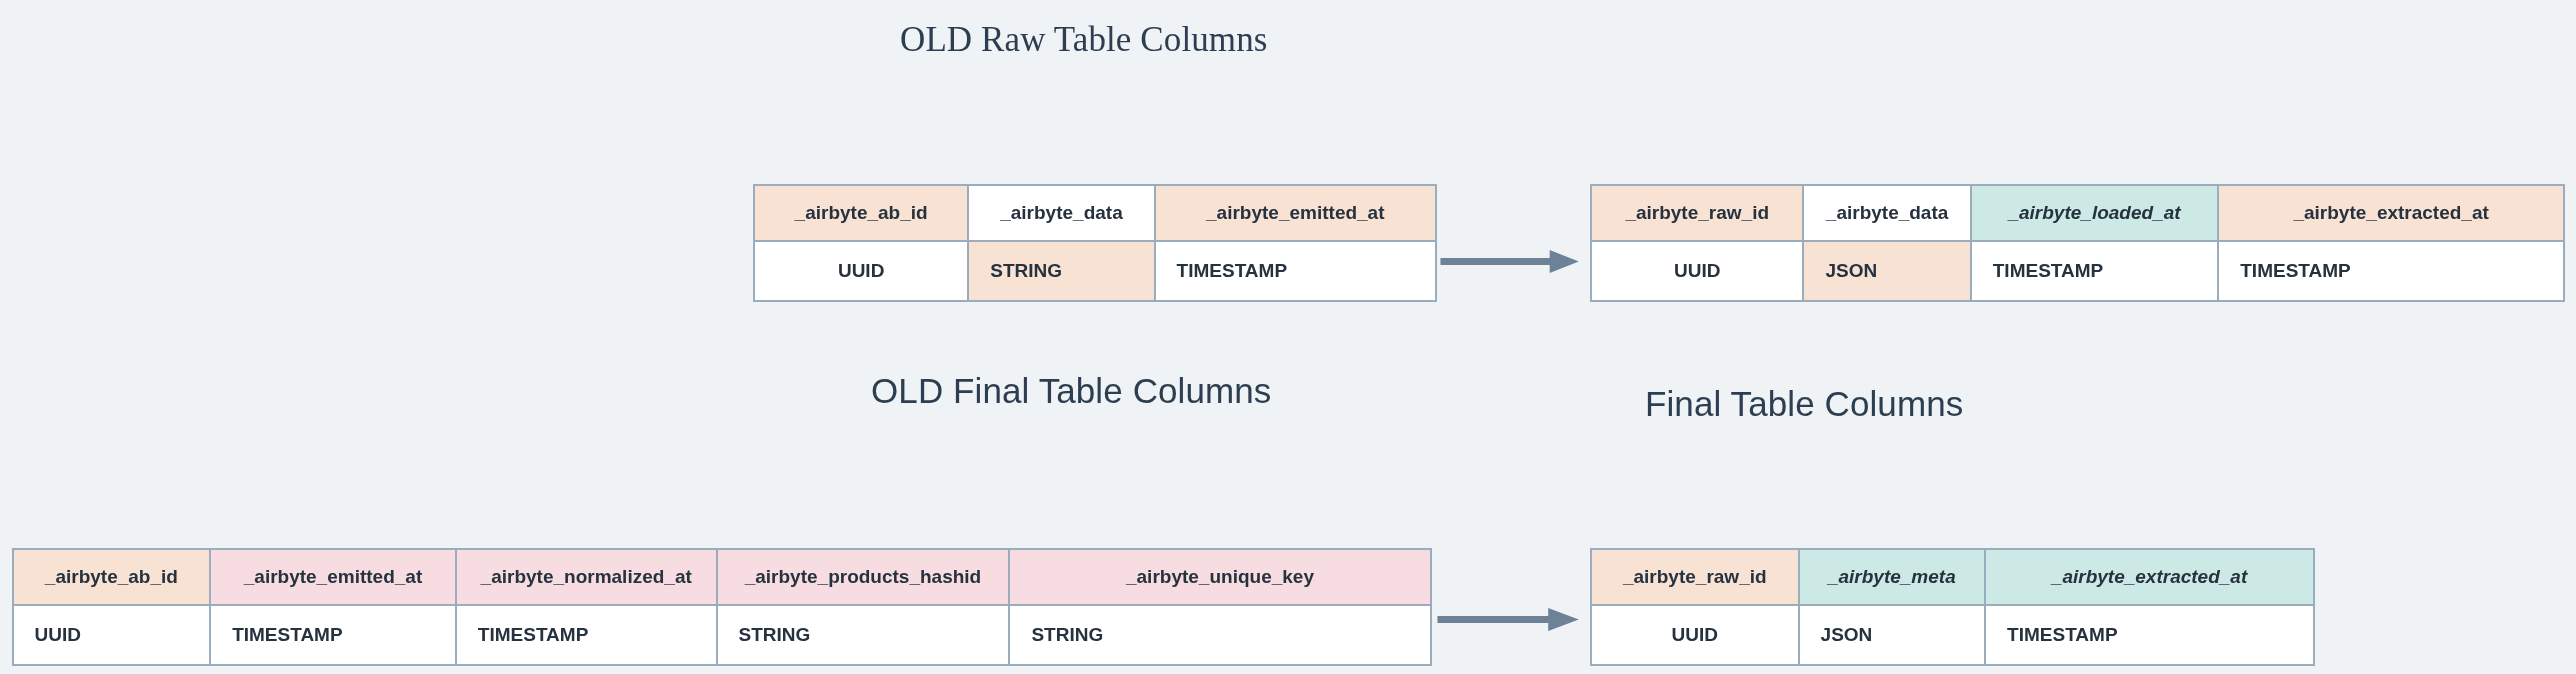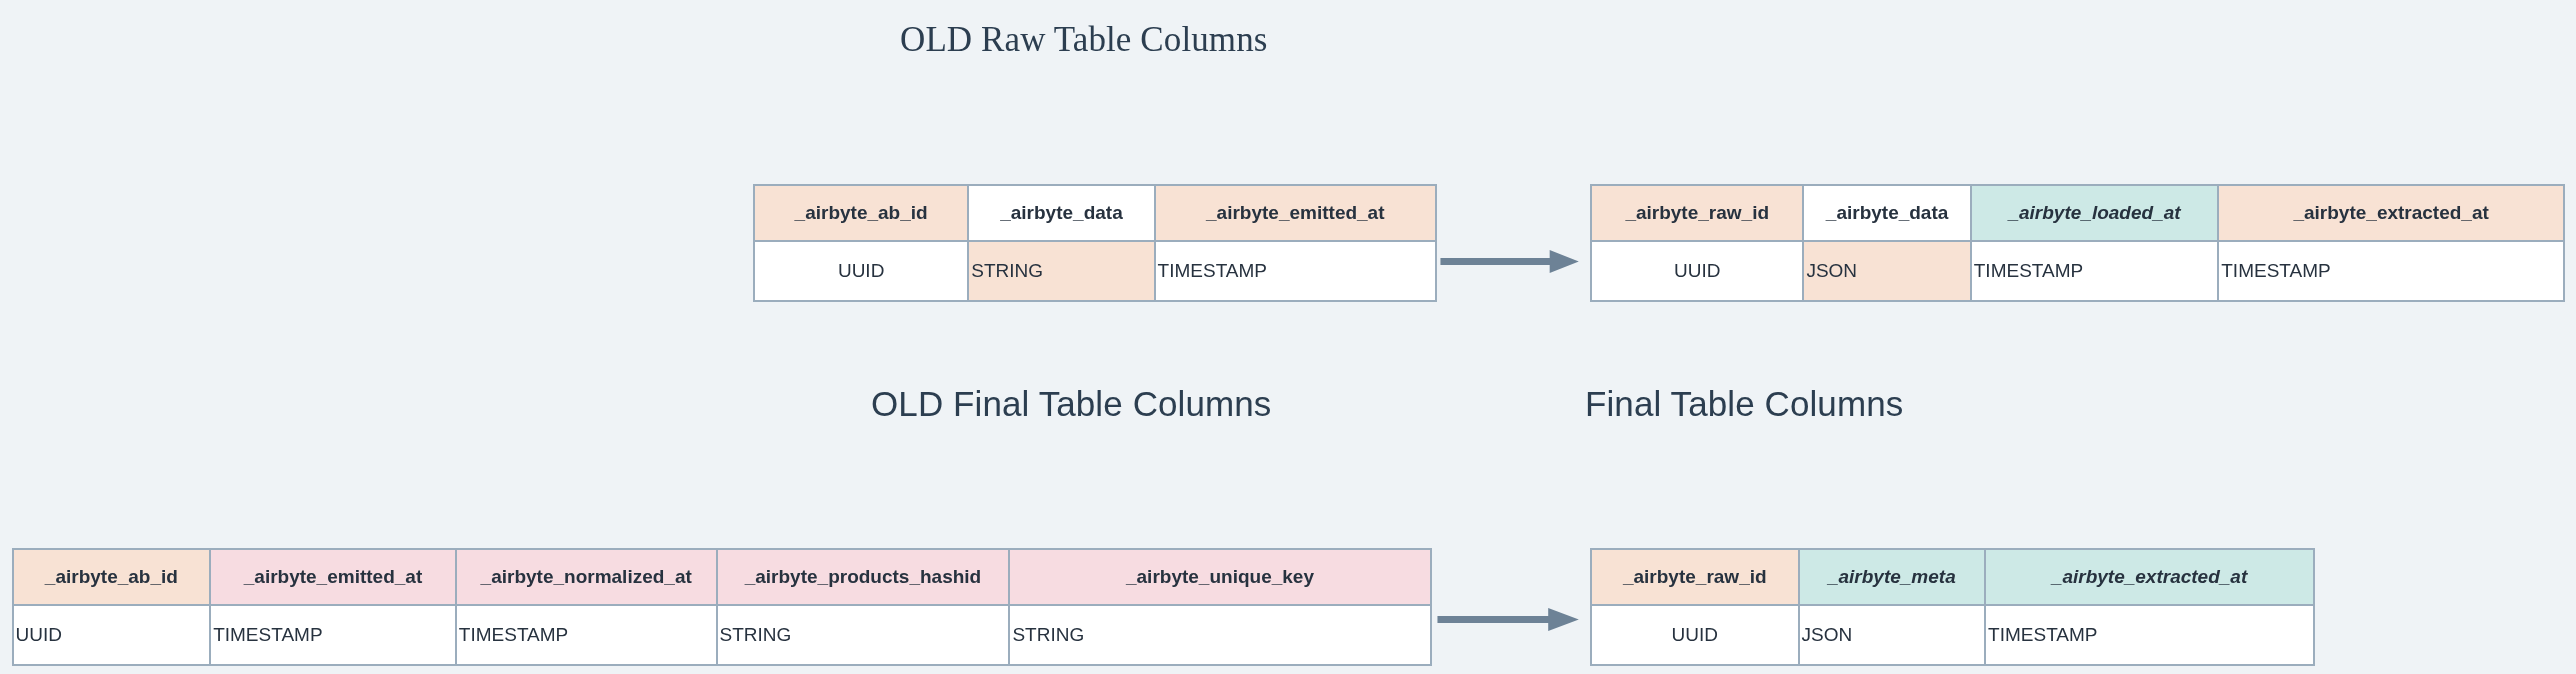--- a/index.html
+++ b/index.html
@@ -27,50 +27,50 @@
     position: absolute;
     color: #2c3e50;
     font-size: 35px;
     font-weight: 400;
     letter-spacing: 0.1px;
     white-space: nowrap;
     line-height: 1;
   }
   #title-old-raw   { left: 900px; top: 22px; font-family: Liberation Serif, serif; }
   #title-new-raw   { left: 1596px; top: 22px; }
-  #title-old-final { left: 871px; top: 386px; }
-  #title-new-final { left: 1585px; top: 386px; }
+  #title-old-final { left: 871px; top: 373px; }
+  #title-new-final { left: 1645px; top: 386px; }
 
   
   .tbl {
     position: absolute;
     border-collapse: collapse;
     table-layout: fixed;
     background: #ffffff;
     border: 2.9px solid #9badbd;
   }
   .tbl td {
     border: 2.2px solid #9badbd;
-    padding: 0 2px;
+    padding: 0 21px;
     background: #ffffff;
     color: #27323f;
     height: 54px;
     box-sizing: border-box;
     overflow: hidden;
     white-space: nowrap;
   }
   .tbl tr.header-row td {
     font-size: 19px;
     font-weight: 700;
     text-align: center;
     height: 56px;
   }
   .tbl tr.type-row td {
     font-size: 19px;
-    font-weight: 400;
+    font-weight: 700;
     text-align: left;
     height: 60px;
   }
   .tbl tr.type-row td.center { text-align: center; }
 
   
   .fill-peach { background: #f8e2d4 !important; }
   .fill-mint  { background: #cde9e6 !important; font-style: italic; }
   .fill-pink  { background: #f7dce1 !important; }
   .fill-white { background: #ffffff !important; }

